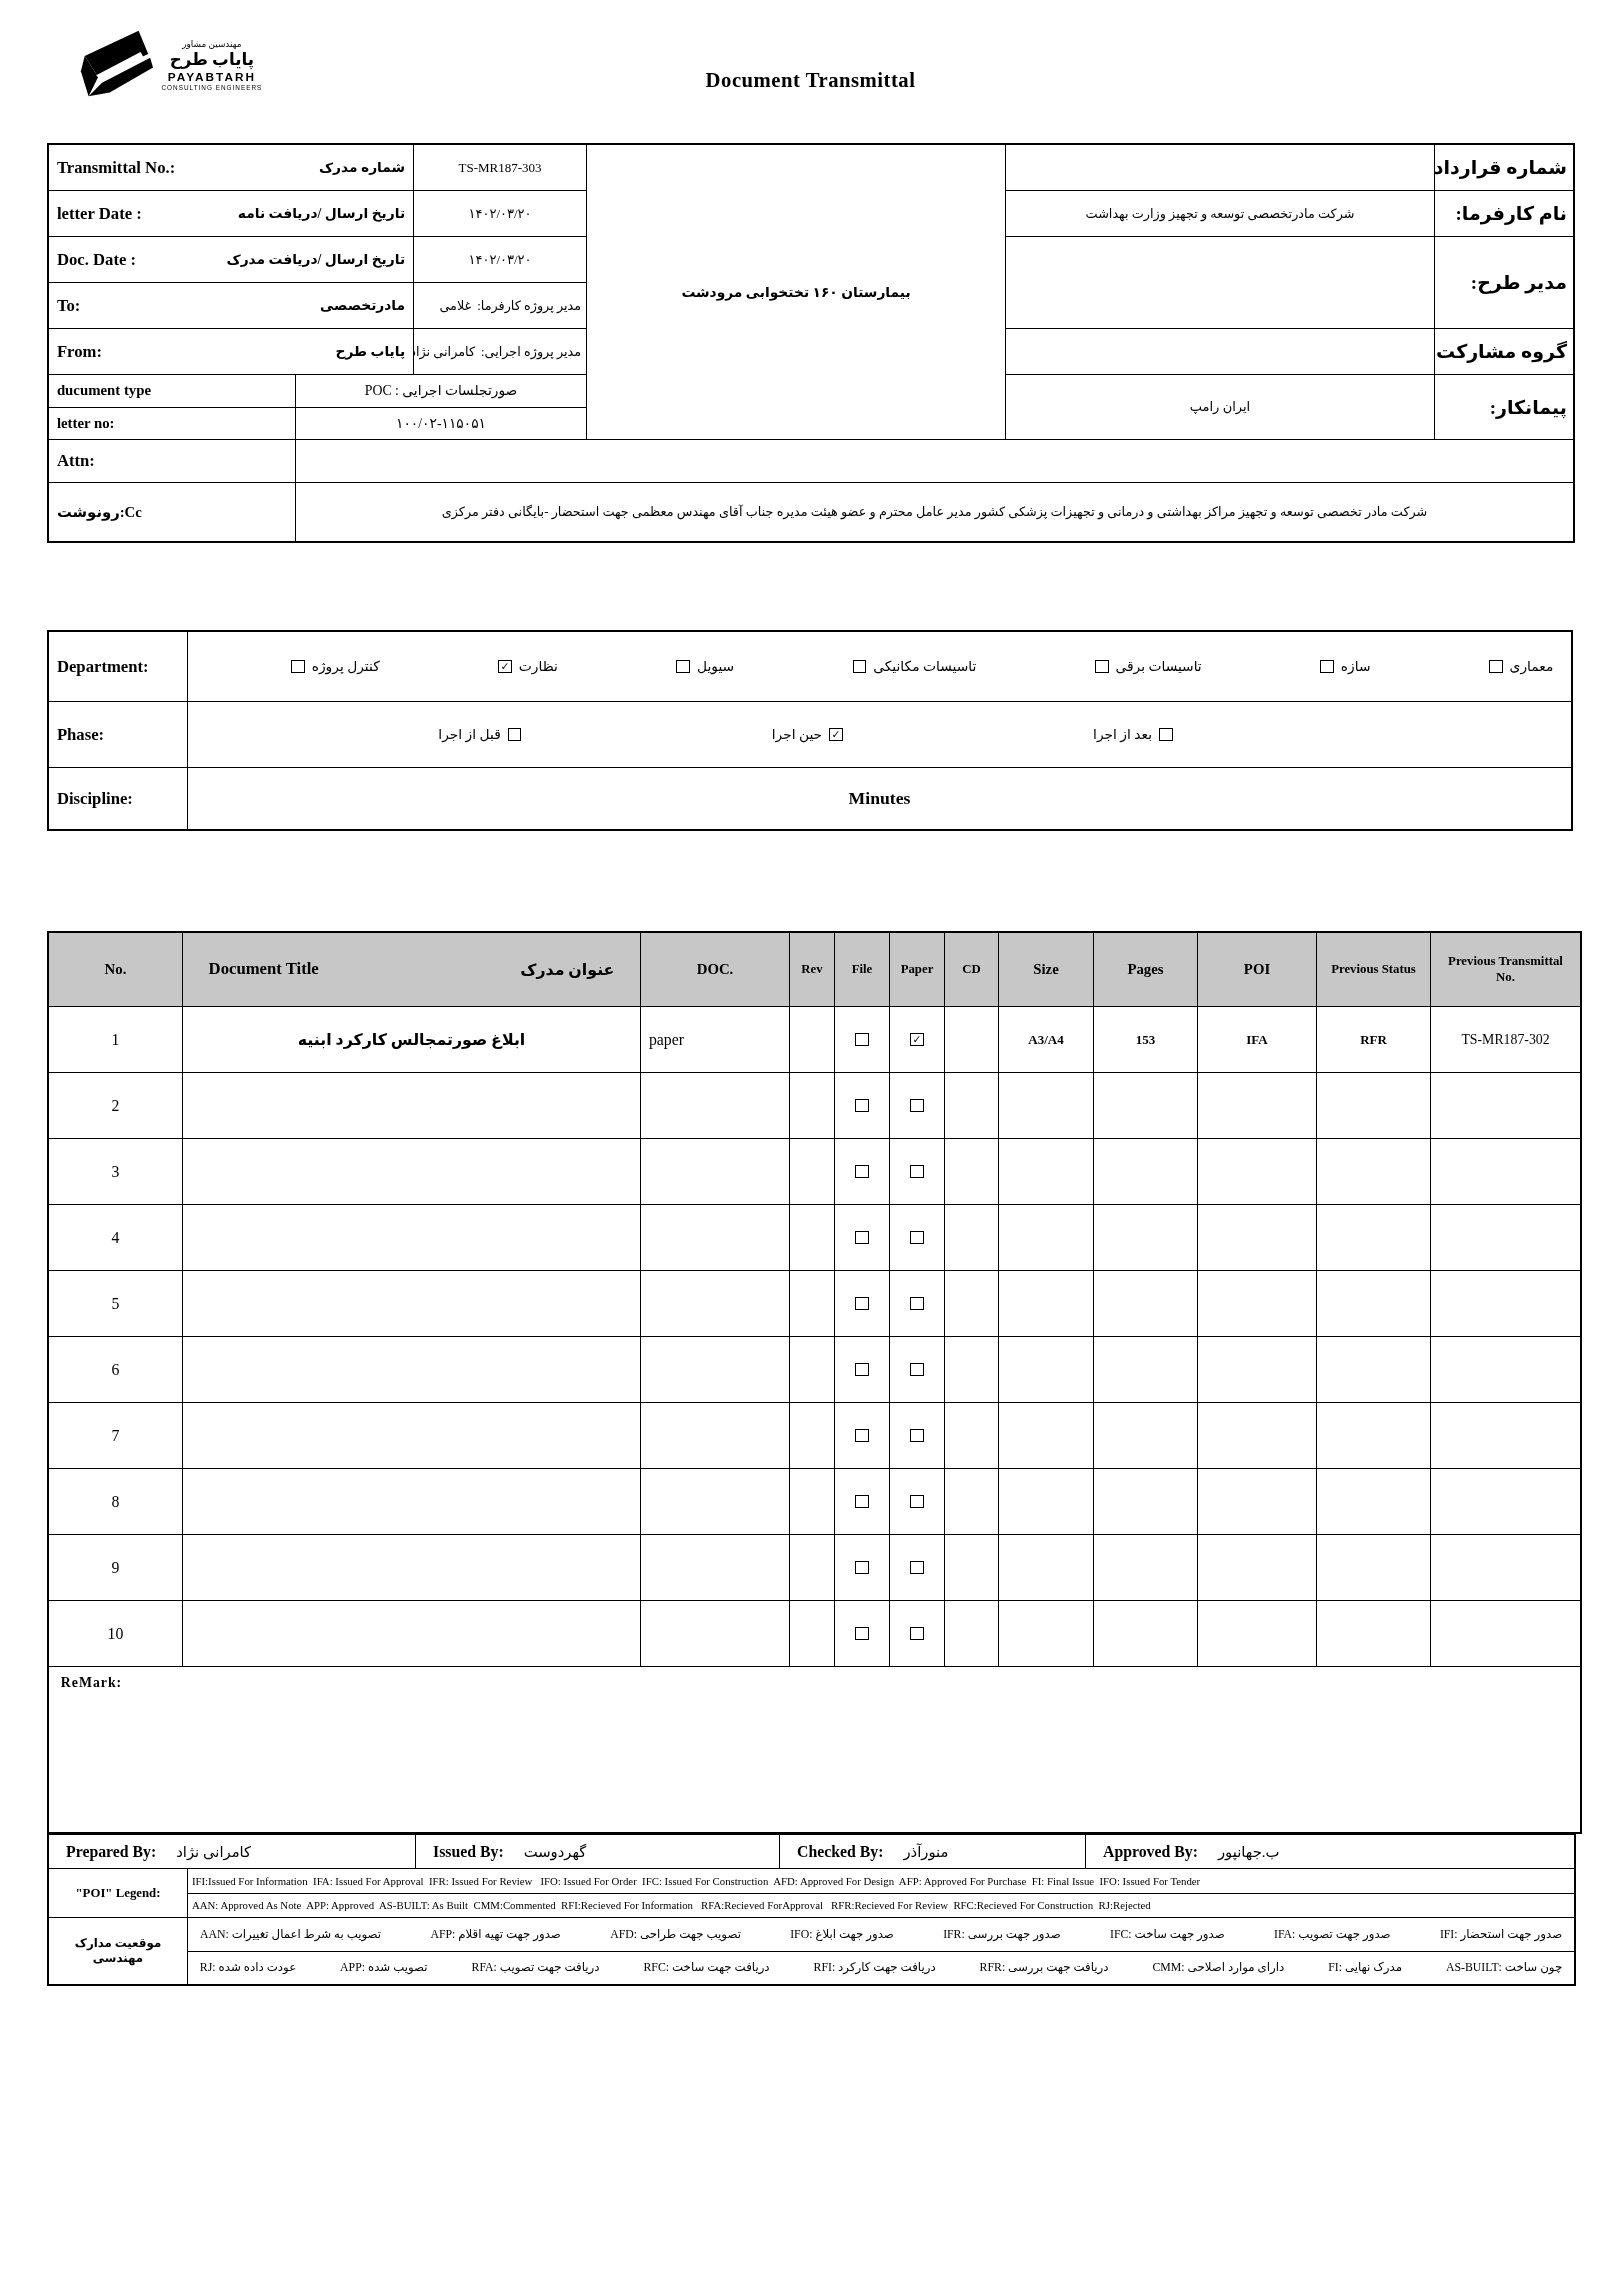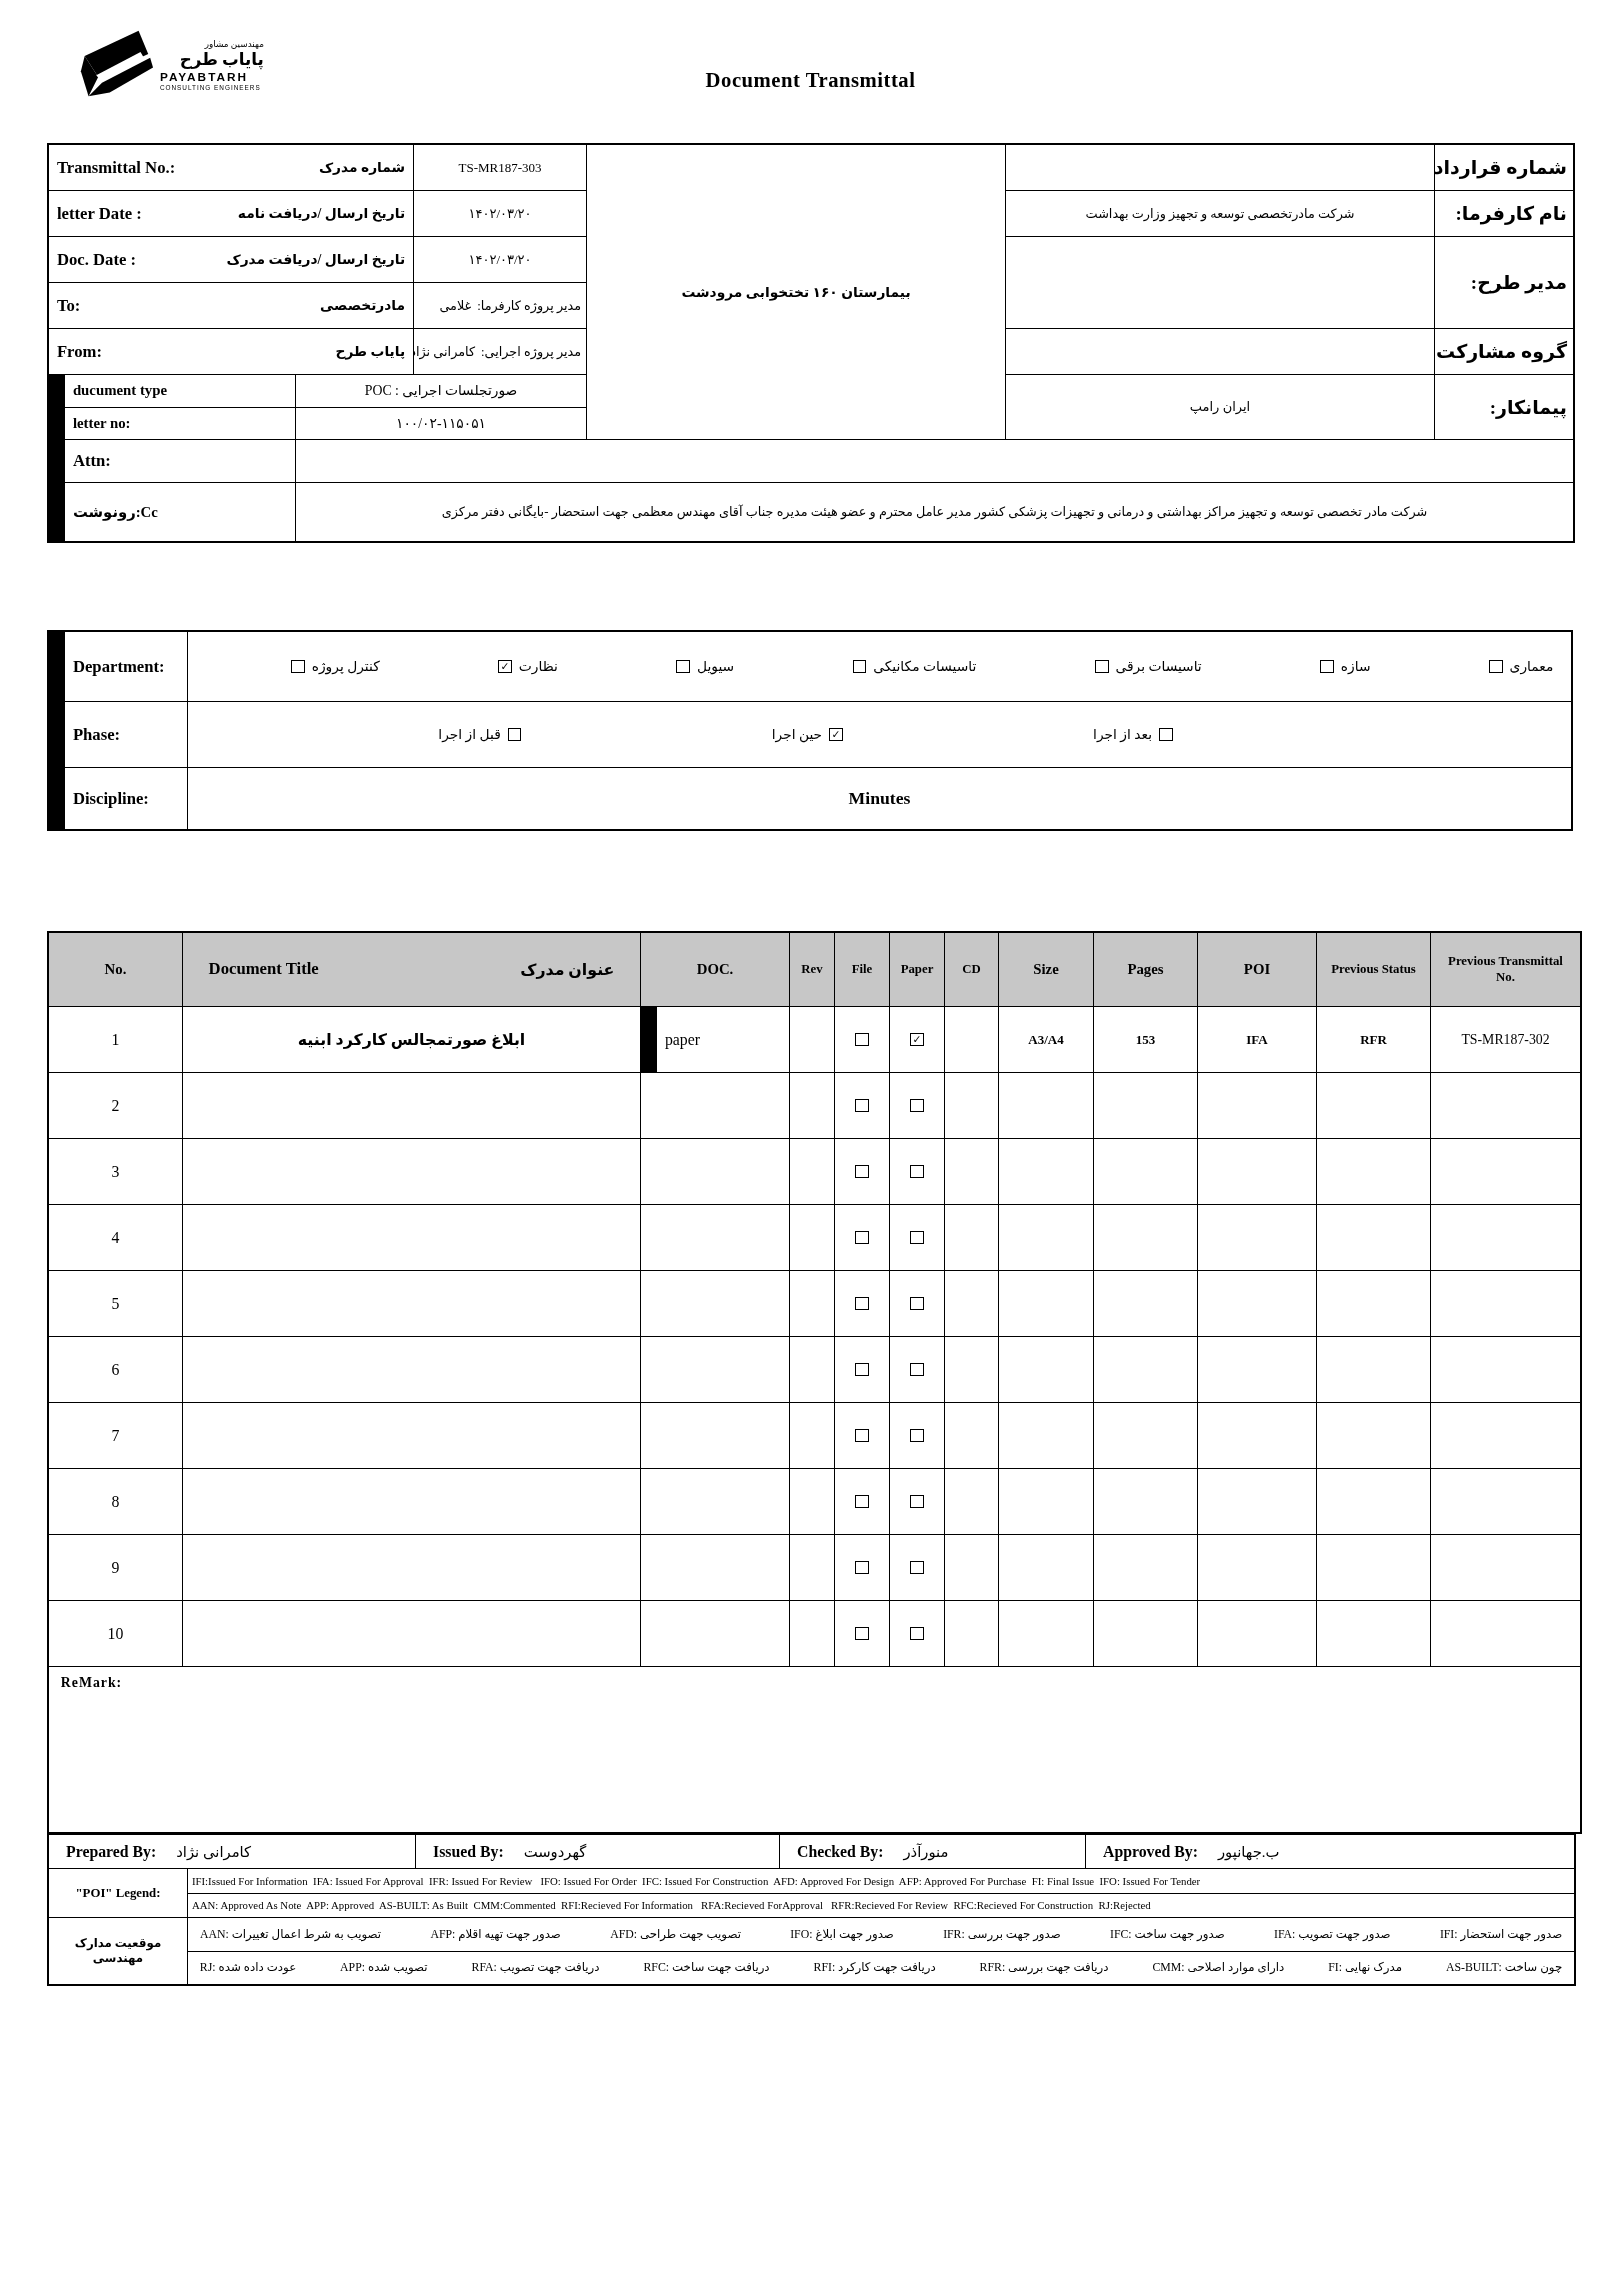--- a/index.html
+++ b/index.html
@@ -5,33 +5,33 @@
   * { margin:0; padding:0; box-sizing:border-box; }
   html,body { background:#ffffff; }
   .page { position:relative; width:1621px; height:2292px; background:#fff;
           font-family:"Liberation Serif","DejaVu Sans",serif; color:#000; overflow:hidden; }
 
   
   .doc-title { position:absolute; top:69px; left:0; width:100%; text-align:center;
                font-size:20.7px; font-weight:bold; letter-spacing:0.5px; }
   .logo { position:absolute; top:25.6px; left:77px; display:flex; align-items:flex-start; gap:5.9px; }
   .logo-mark { width:77px; height:79px; }
-  .logo-text { display:flex; flex-direction:column; width:104px; padding-top:13.8px; }
+  .logo-text { display:flex; flex-direction:column; align-items:center; width:104px; padding-top:13.8px; }
   .logo-fa-small { font-size:8.9px; direction:rtl; }
   .logo-fa { font-size:16.7px; font-weight:bold; direction:rtl; }
   .logo-en { font-size:11.8px; font-weight:bold; letter-spacing:2px; font-family:"Liberation Sans",sans-serif; }
   .logo-sub { font-size:6.4px; letter-spacing:1px; font-family:"Liberation Sans",sans-serif; }
 
   
   .grid { position:absolute; display:grid; gap:1px; background:#000; border:2px solid #000; }
   .cell { background:#fff; display:flex; align-items:center; overflow:hidden; }
   .center { justify-content:center; text-align:center; }
   .rtl { direction:rtl; }
   .pair { justify-content:space-between; padding:0 7.9px; }
-  .padl { padding-left:7.9px;margin-left:16px; }
+  .padl { padding-left:7.9px; }
   .en-lbl { font-weight:bold; font-size:16.7px; white-space:nowrap; }
   .en-lbl-sm { font-weight:bold; font-size:14.8px; white-space:nowrap; }
   .fa-lbl { font-weight:bold; font-size:13.8px; white-space:nowrap; }
   .val { font-size:13px; }
   .fa13 { font-size:12.8px; }
   .bold { font-weight:bold; }
   .cb { display:inline-flex; width:13.8px; height:13.8px; border:1px solid #000; align-items:center;
         justify-content:center; font-size:10.8px; line-height:1; background:#fff; flex:none; }
 
   

